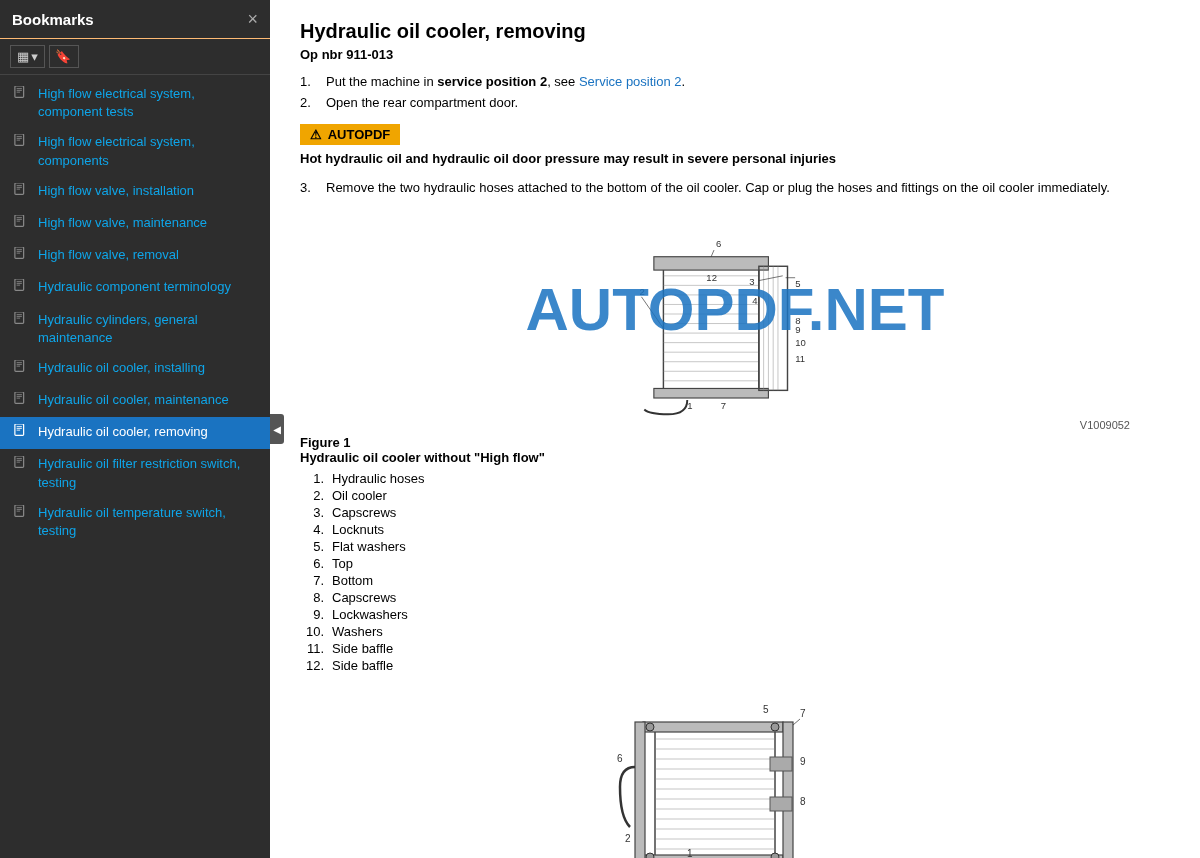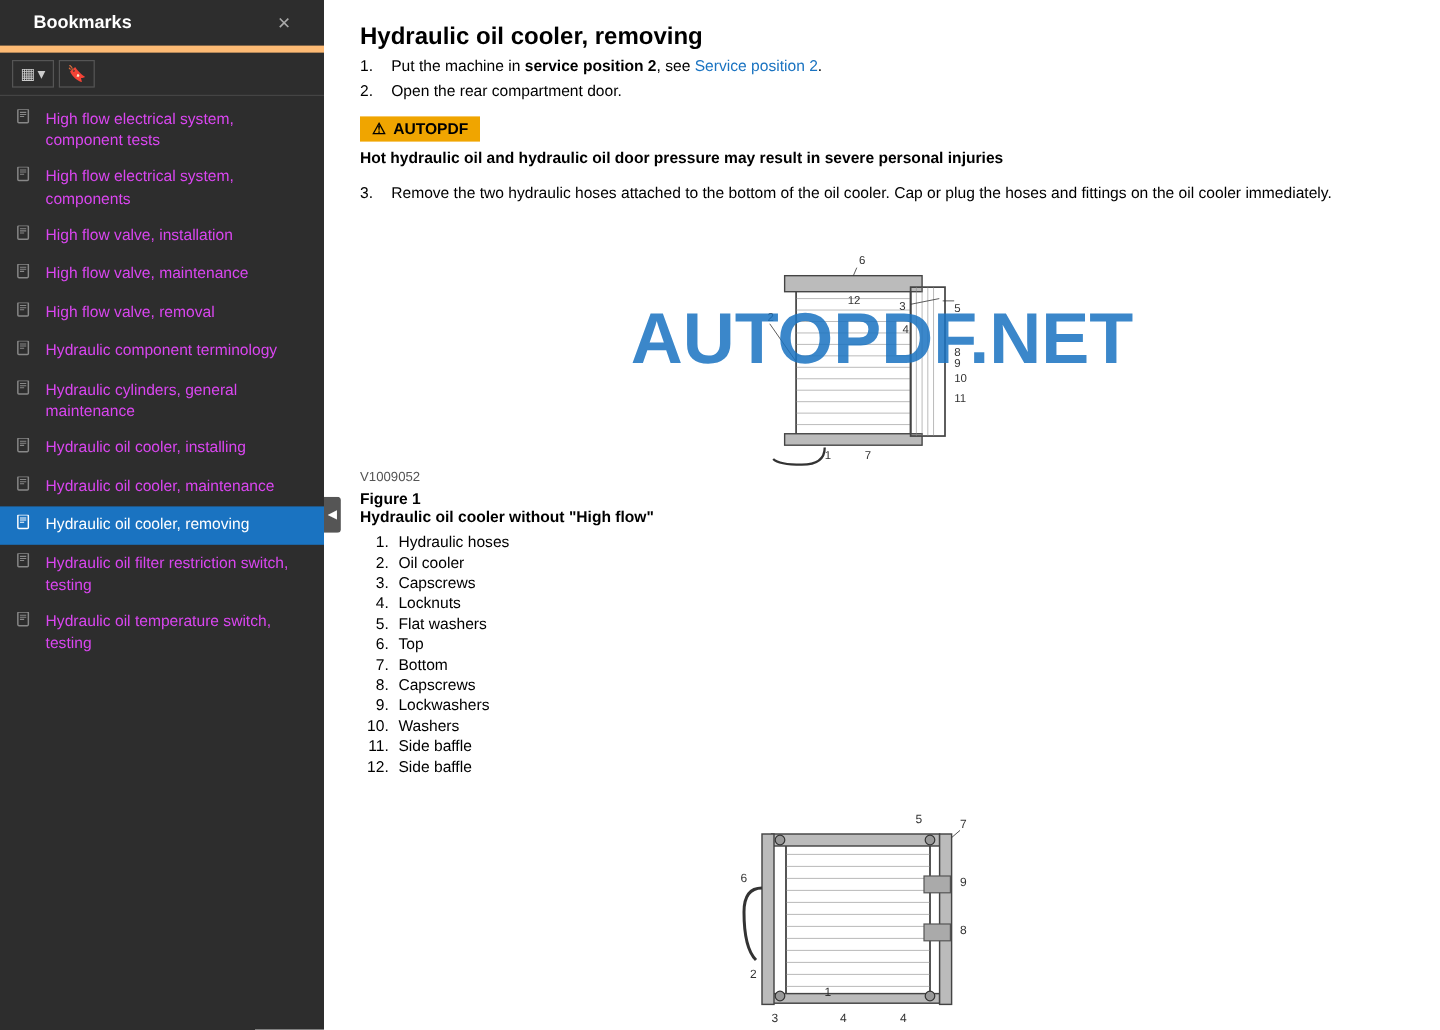--- a/index.html
+++ b/index.html
@@ -11,25 +11,25 @@
       min-width: 270px;
       background: #2d2d2d;
       color: #ccc;
       display: flex;
       flex-direction: column;
       height: 858px;
       position: relative;
     }
     .sidebar-header {
       display: flex;
-      align-items: flex-start;
+      align-items: flex-end;
       justify-content: space-between;
-      padding: 10px 28px;
+      padding: 10px 12px;
       background: #2d2d2d;
-      border-bottom: 6px solid #fdba74;
+      border-bottom: 1px solid #fdba74;
     }
     .sidebar-title {
       color: #fff;
       font-size: 15px;
       font-weight: bold;
     }
     .sidebar-close {
       color: #aaa;
       font-size: 18px;
       cursor: pointer;
@@ -62,21 +62,21 @@
       padding: 4px 0;
     }
     .sidebar-list::-webkit-scrollbar { width: 8px; }
     .sidebar-list::-webkit-scrollbar-track { background: #2d2d2d; }
     .sidebar-list::-webkit-scrollbar-thumb { background: #555; }
     .sidebar-item {
       display: flex;
       align-items: flex-start;
       padding: 6px 10px 6px 14px;
       cursor: pointer;
-      color: #d946ef;
+      color: #0ea5e9;
       font-size: 13px;
       line-height: 1.4;
       gap: 8px;
     }
     .sidebar-item.active { background: #1a73c1; color: #fff; }
     .sidebar-item.active .item-icon { color: #fff; }
     .item-icon {
       color: #888;
       font-size: 13px;
       min-width: 16px;
@@ -342,20 +342,21 @@
             <line x1="3" y1="7" x2="7" y2="7" stroke="currentColor" stroke-width="1"></line>
           </svg></span>
         <span class="item-label">Hydraulic oil temperature switch, testing</span>
       </div>
     </div>
   <div class="sidebar-collapse">◀</div>
 </div>
 
 <div class="main-content">
   <h1 class="doc-title">Hydraulic oil cooler, removing</h1>
+  <div class="op-nbr">Op nbr 911-013</div>
 
   <ol class="steps-list">
     <li>
       <span class="step-num">1.</span>
       <span>Put the machine in <strong>service position 2</strong>, see <a class="link-blue">Service position 2</a>.</span>
     </li>
     <li>
       <span class="step-num">2.</span>
       <span>Open the rear compartment door.</span>
     </li>
@@ -419,21 +420,21 @@
         <text x="193" y="160" font-size="10" fill="#333">11</text>
         <text x="115" y="210" font-size="10" fill="#333">7</text>
         <text x="80" y="210" font-size="10" fill="#333">1</text>
 
         <line x1="105" y1="50" x2="108" y2="43" stroke="#333" stroke-width="0.7"></line>
         <line x1="55" y1="125" x2="32" y2="92" stroke="#333" stroke-width="0.7"></line>
         <line x1="155" y1="75" x2="180" y2="70" stroke="#333" stroke-width="0.7"></line>
         <line x1="183" y1="72" x2="193" y2="72" stroke="#333" stroke-width="0.7"></line>
         <text x="193" y="72" font-size="10" fill="#333"></text>
       </svg>
-      <div class="figure-caption" style="text-align:left; padding-right:40px; font-size:11px; color:#555;">V1009052</div>
+      <div class="figure-caption" style="text-align:right; padding-right:40px; font-size:11px; color:#555;">V1009052</div>
     </div>
   </div>
 
   <div class="figure-title">
     <span>Figure 1</span><br>
     <strong>Hydraulic oil cooler without "High flow"</strong>
   </div>
 
   
   <div class="parts-list" id="parts-list-container">

